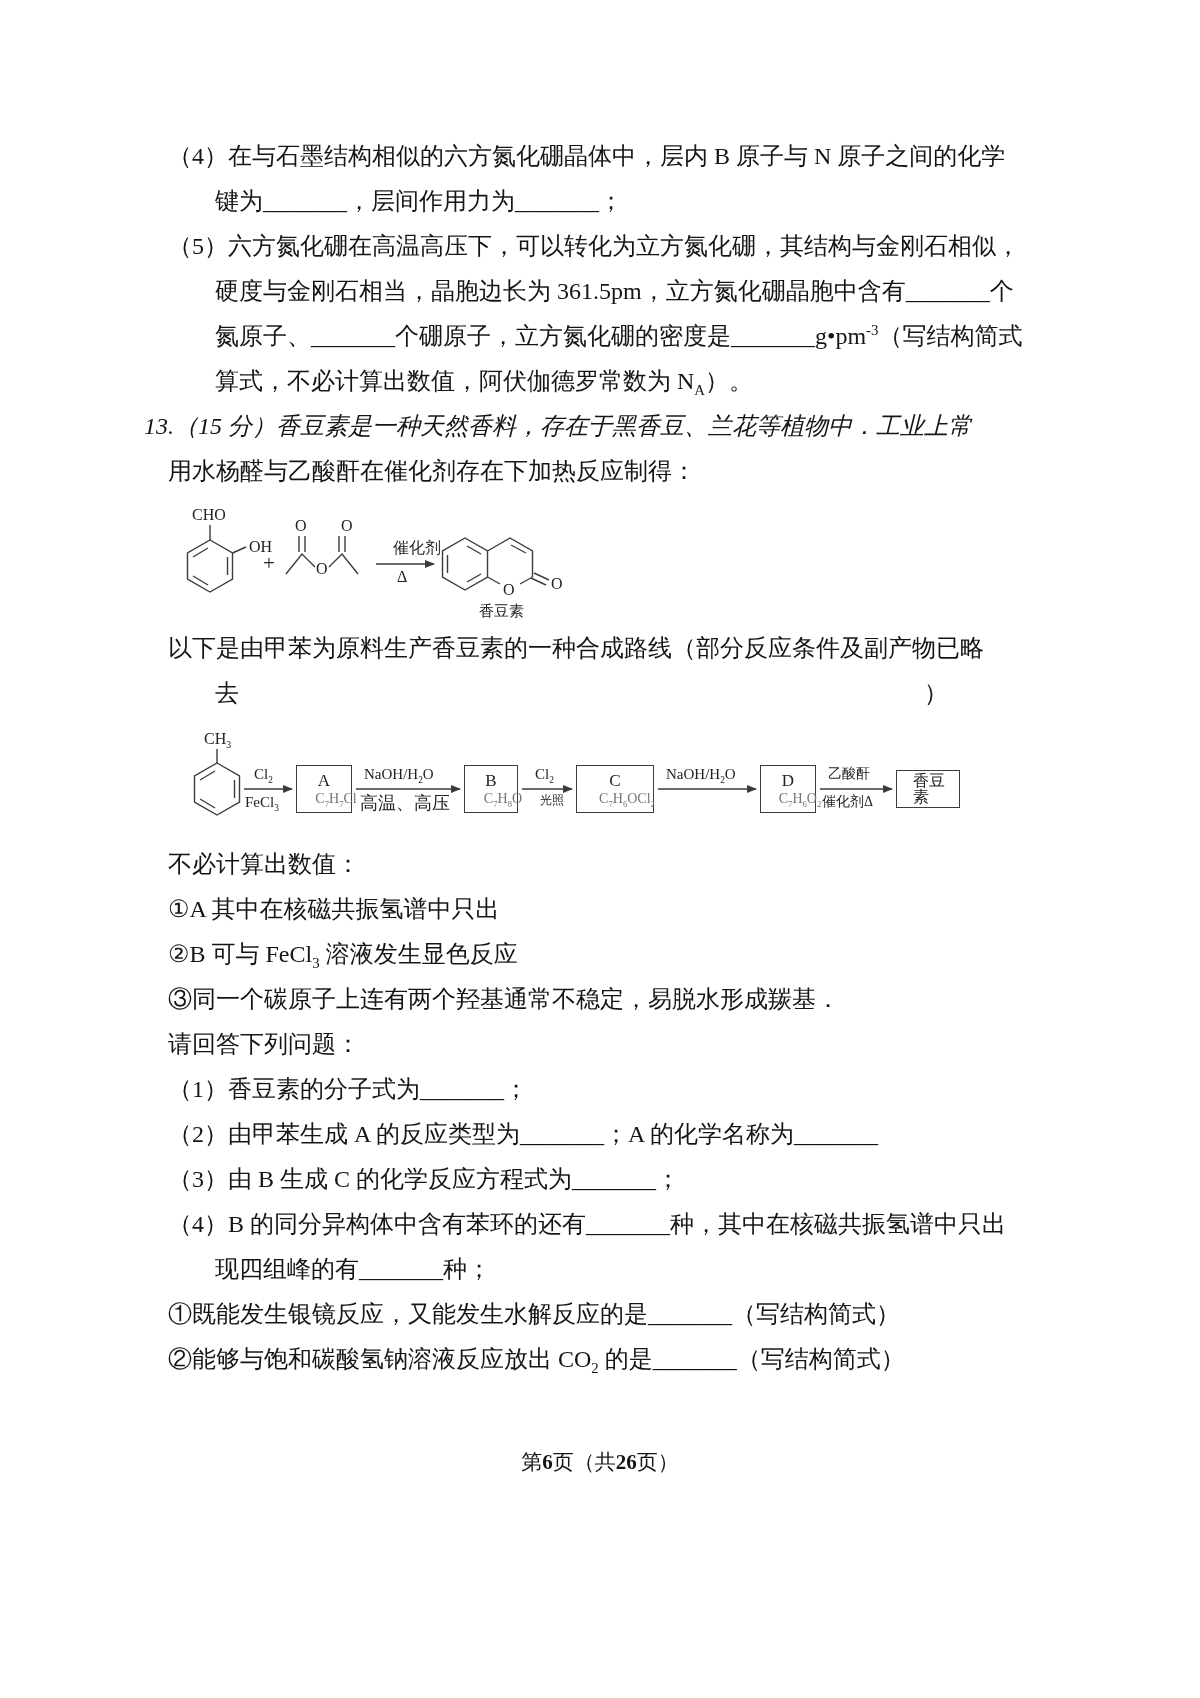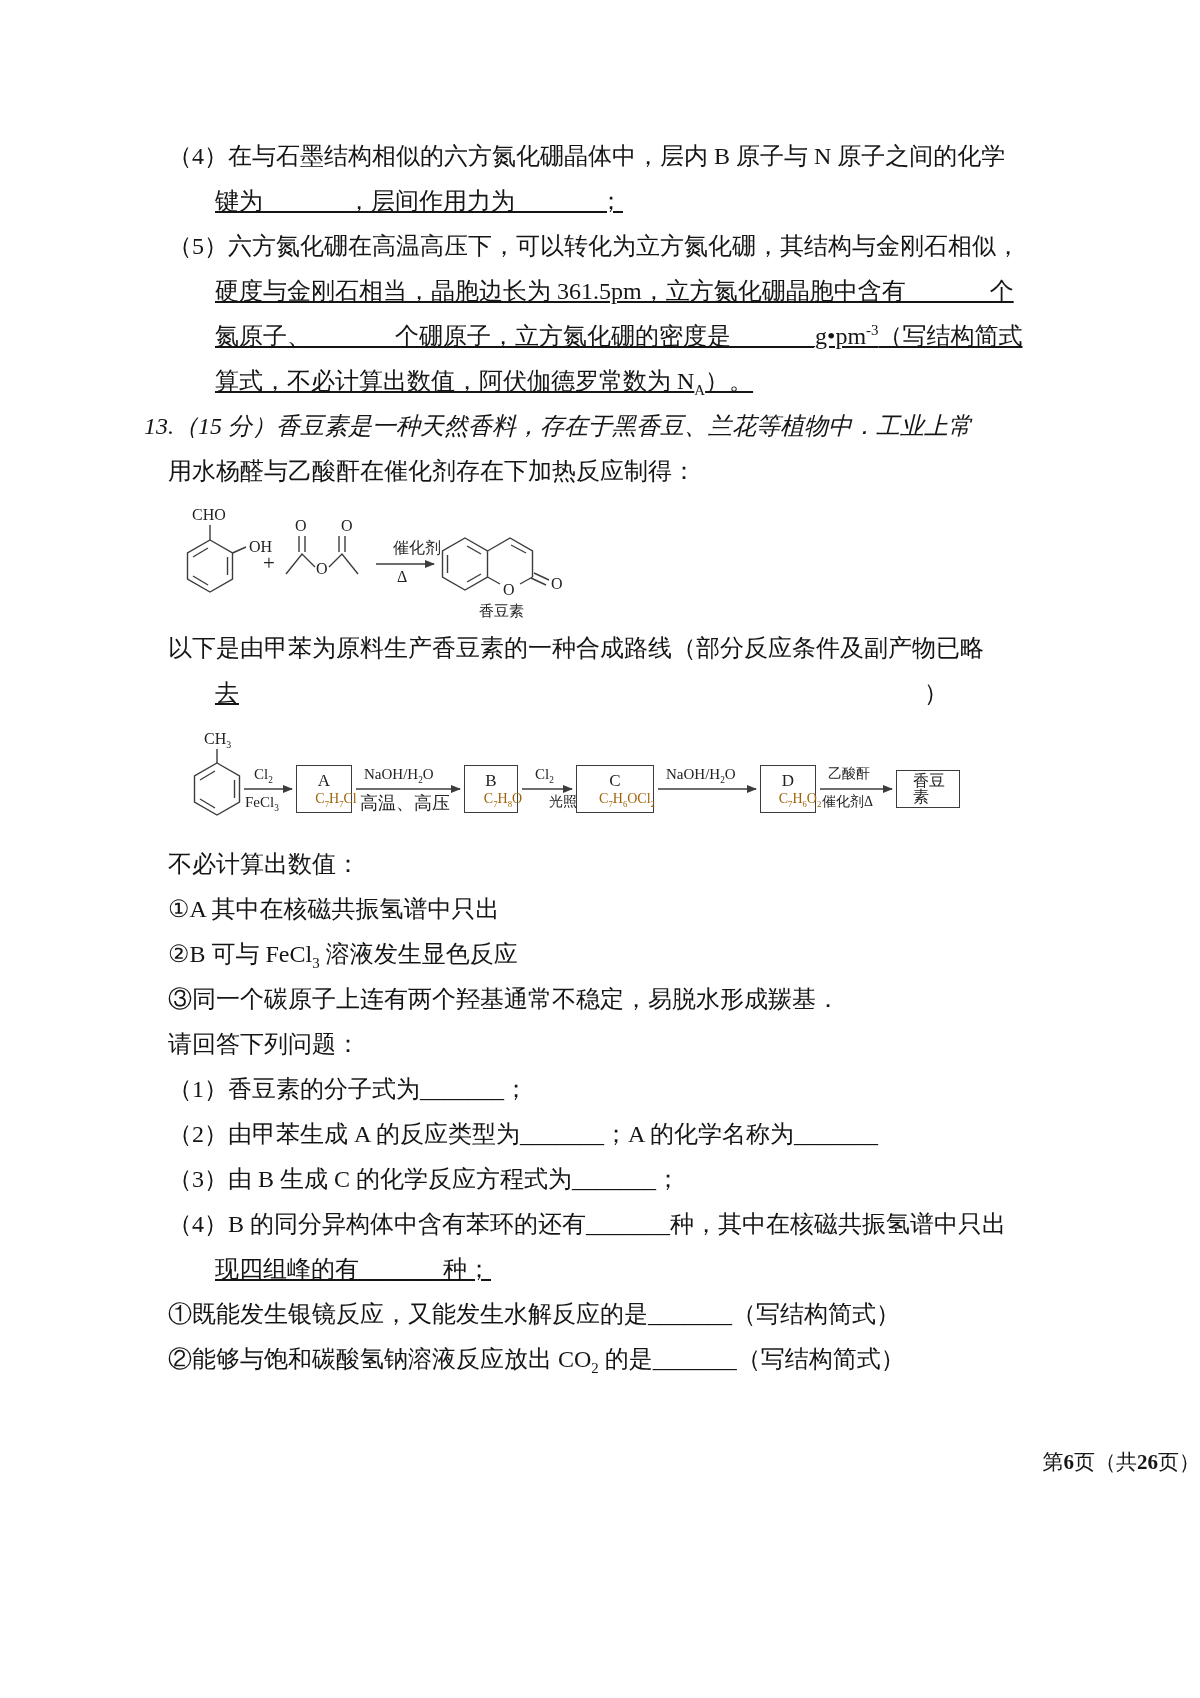--- a/index.html
+++ b/index.html
@@ -4,43 +4,43 @@
 <style>
   * { box-sizing: border-box; }
   html, body { margin: 0; padding: 0; background: #ffffff; }
   .page {
     position: relative; width: 1200px; height: 1698px; background: #ffffff;
     font-family: "Liberation Serif", "DejaVu Serif", serif;
     color: #151515; overflow: hidden;
   }
   .content { position: absolute; left: 168px; top: 134px; width: 905px; font-size: 24px; }
   .line { position: relative; white-space: nowrap; line-height: 45px; height: 45px; }
-  .hang { padding-left: 47px; text-decoration: underline; }
+  .hang { padding-left: 47px; }
   .outdent { margin-left: -24px; font-style: italic; }
   sub, sup { font-size: 0.62em; line-height: 0; }
   .diagram { position: relative; }
   .rxn { width: 430px; height: 122px; margin: 8px 0 2px 2px; }
   .route-diagram { width: 790px; height: 114px; margin: 6px 0 6px 14px; }
   .dsvg { position: absolute; left: 0; top: 0; }
   .st { stroke: #3c3c3c; fill: none; stroke-width: 1.4; }
   .ahead { fill: #3c3c3c; stroke: none; }
   .dlabel {
     position: absolute; font-size: 16px; line-height: 1.1; color: #222;
     font-family: "Liberation Serif", "DejaVu Serif", serif; white-space: nowrap;
   }
   .bold { font-weight: normal; margin-left: 16px; }
   .box {
     position: absolute; border: 1.5px solid #3c3c3c; background: #fff;
     display: flex; flex-direction: column; align-items: center; justify-content: center; gap: 3px;
   }
   .bletter { font-size: 17px; line-height: 1; color: #222; }
-  .bformula { font-size: 14px; line-height: 1; color: #a16207; margin-left: 24px; }
+  .bformula { font-size: 14px; line-height: 1; color: #737373; margin-left: 24px; }
   .footer {
     position: absolute; left: 0; top: 1448px; width: 100%;
-    text-align: right; font-size: 21px; color: #151515;
+    text-align: center; font-size: 21px; color: #151515;
   }
   .footer b { font-weight: bold; }
 </style>
 </head>
 <body>
 
 <div class="page">
   <div class="content">
 
     <div class="line">（4）在与石墨结构相似的六方氮化硼晶体中，层内 B 原子与 N 原子之间的化学</div>
@@ -136,21 +136,21 @@
         <div class="bletter">A</div>
         <div class="bformula"><span>C</span><sub>7</sub><span>H</span><sub>7</sub><span>Cl</span></div>
       </div>
       <span class="dlabel" style="left:182px;top:44px;font-size:15px"><span>NaOH/H</span><sub>2</sub><span>O</span></span>
       <span class="dlabel" style="left:178px;top:72px;font-size:18px">高温、高压</span>
       <div class="box" style="left:282px;top:43px;width:54px;height:48px">
         <div class="bletter">B</div>
         <div class="bformula"><span>C</span><sub>7</sub><span>H</span><sub>8</sub><span>O</span></div>
       </div>
       <span class="dlabel" style="left:353px;top:44px;font-size:15px"><span>Cl</span><sub>2</sub></span>
-      <span class="dlabel" style="left:367px;top:72px;font-size:14px">光照</span>
+      <span class="dlabel" style="left:358px;top:72px;font-size:12px">光照</span>
       <div class="box" style="left:394px;top:43px;width:78px;height:48px">
         <div class="bletter">C</div>
         <div class="bformula"><span>C</span><sub>7</sub><span>H</span><sub>6</sub><span>OCl</span><sub>2</sub></div>
       </div>
       <span class="dlabel" style="left:484px;top:44px;font-size:15px"><span>NaOH/H</span><sub>2</sub><span>O</span></span>
       <div class="box" style="left:578px;top:43px;width:56px;height:48px">
         <div class="bletter">D</div>
         <div class="bformula"><span>C</span><sub>7</sub><span>H</span><sub>6</sub><span>O</span><sub>2</sub></div>
       </div>
       <span class="dlabel" style="left:646px;top:44px;font-size:14px">乙酸酐</span>

